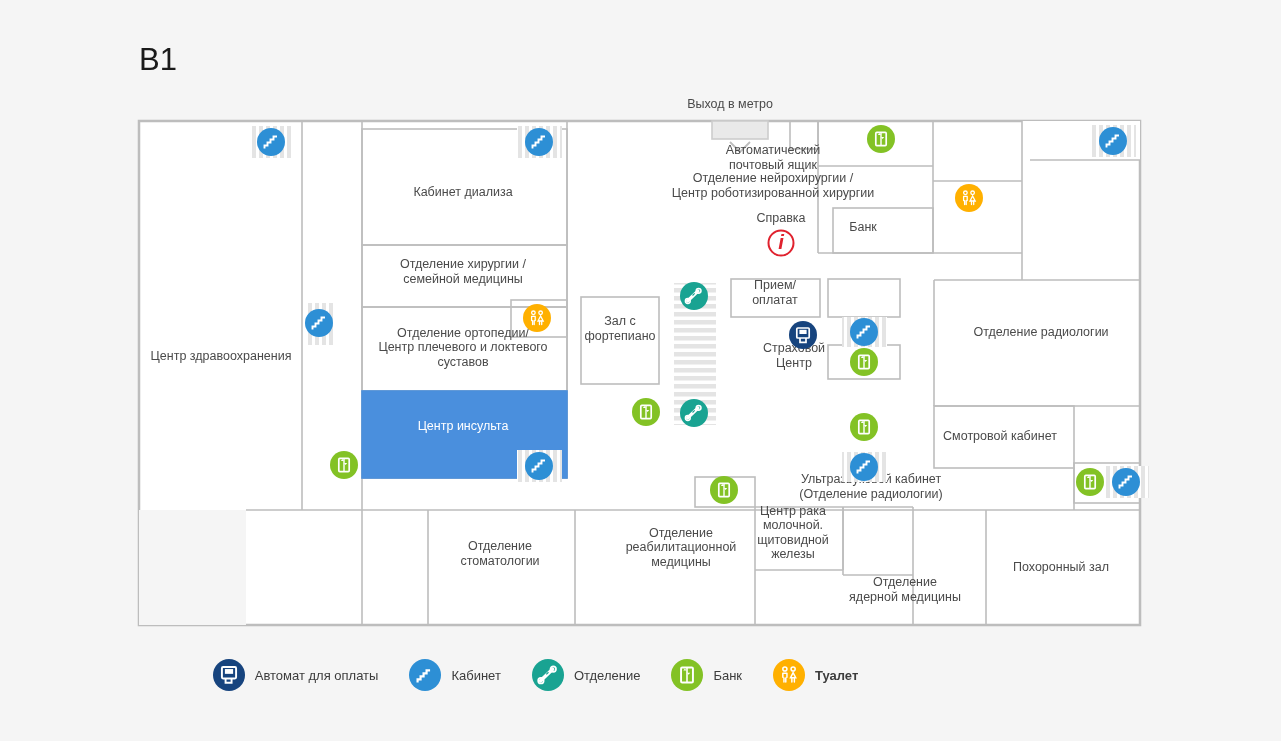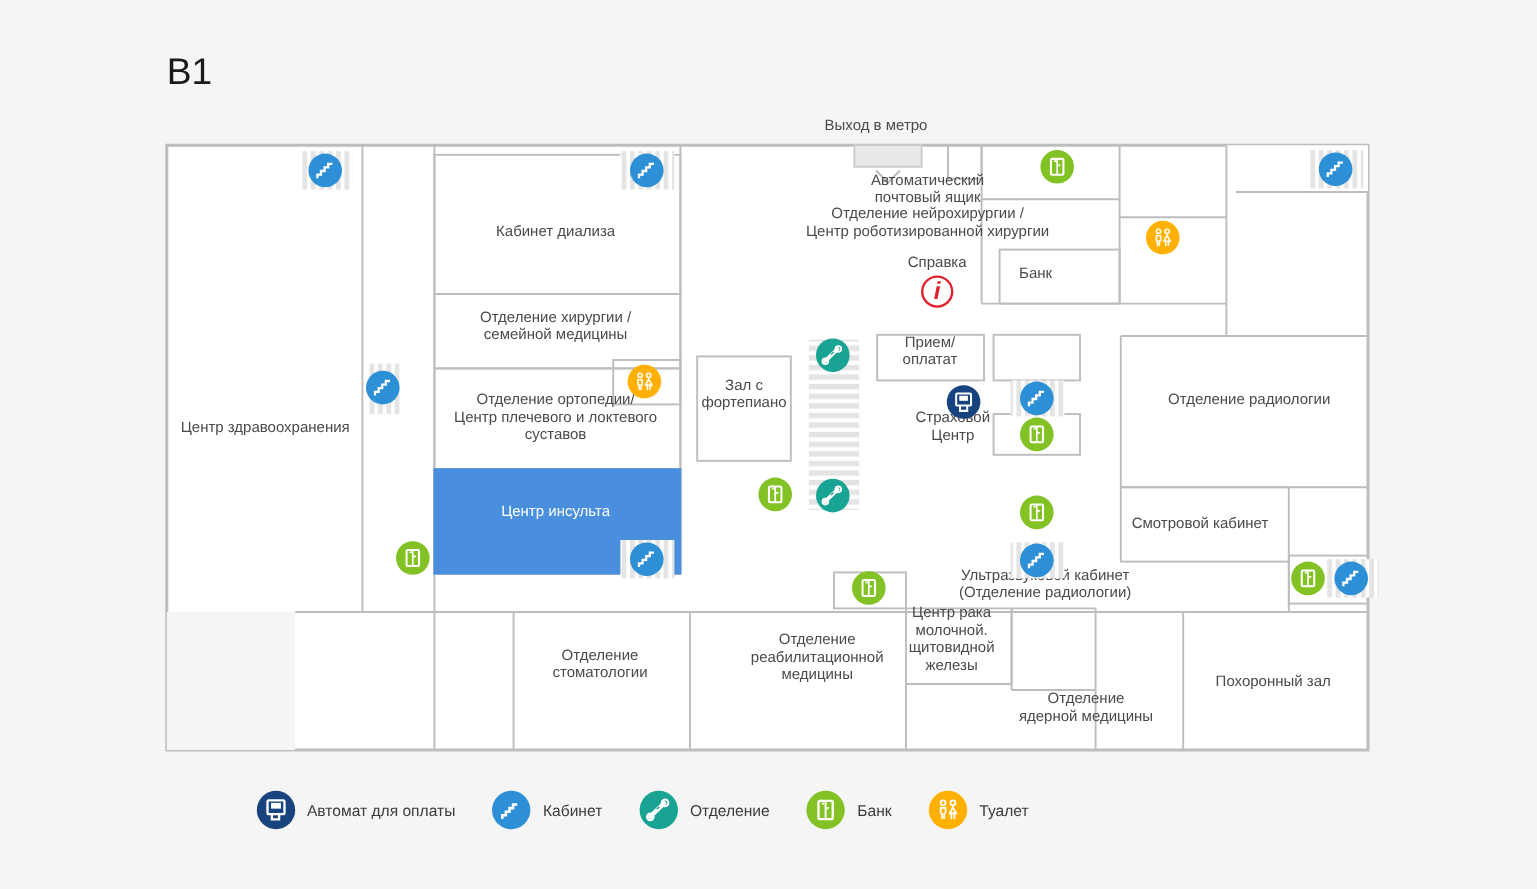--- a/index.html
+++ b/index.html
@@ -45,21 +45,21 @@
     display: flex;
     justify-content: center;
     align-items: center;
     gap: 0px;
   }
   .legend-item {
     display: flex;
     align-items: center;
     margin-right: 30px;
   }
-  .legend-item:last-child { margin-right: 0; }
+  .legend-item:last-child { margin-right: 0; font-weight: bold; }
   .legend-label {
     font-size: 13px;
     color: #3c3c3c;
     margin-left: 9px;
     white-space: nowrap;
   }
   .legend-icon { display: block; }
   svg { display: block; }
   text { font-family: "Liberation Sans", "DejaVu Sans", sans-serif; }
 </style>

